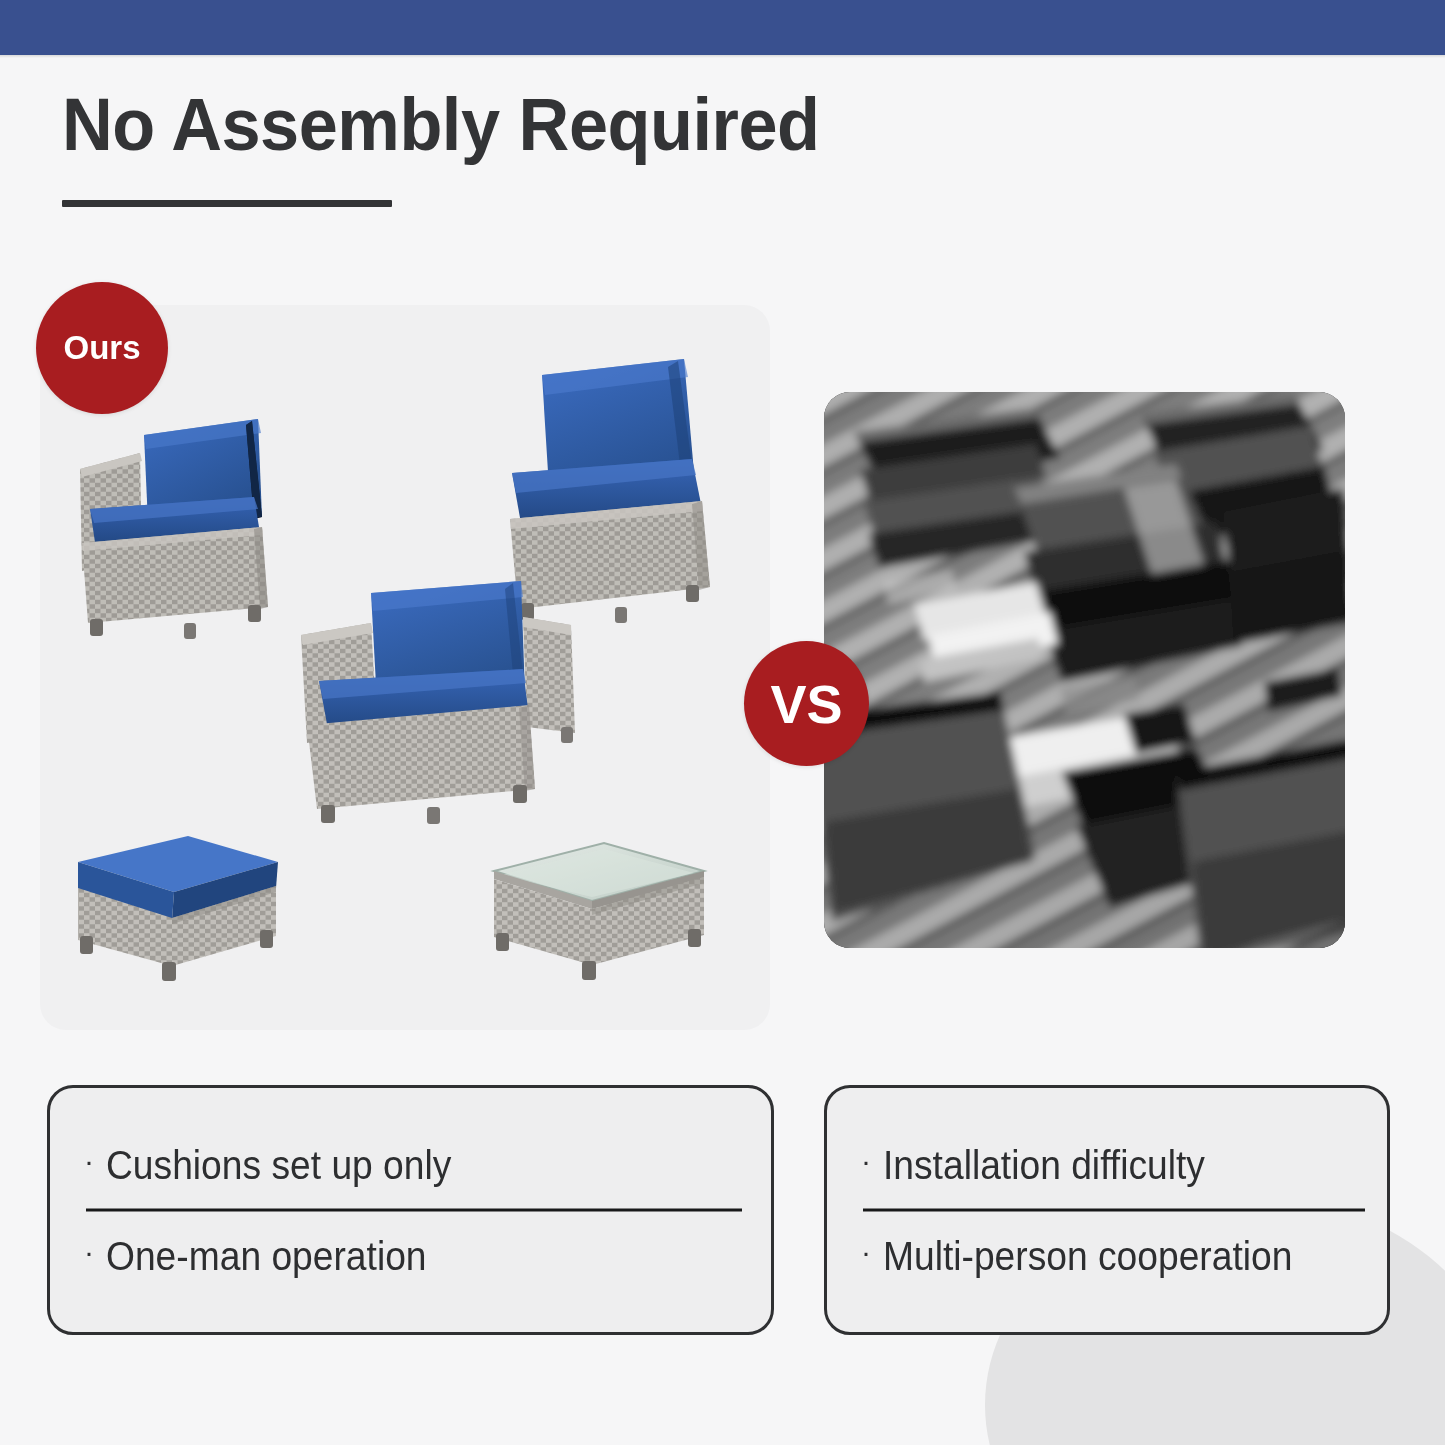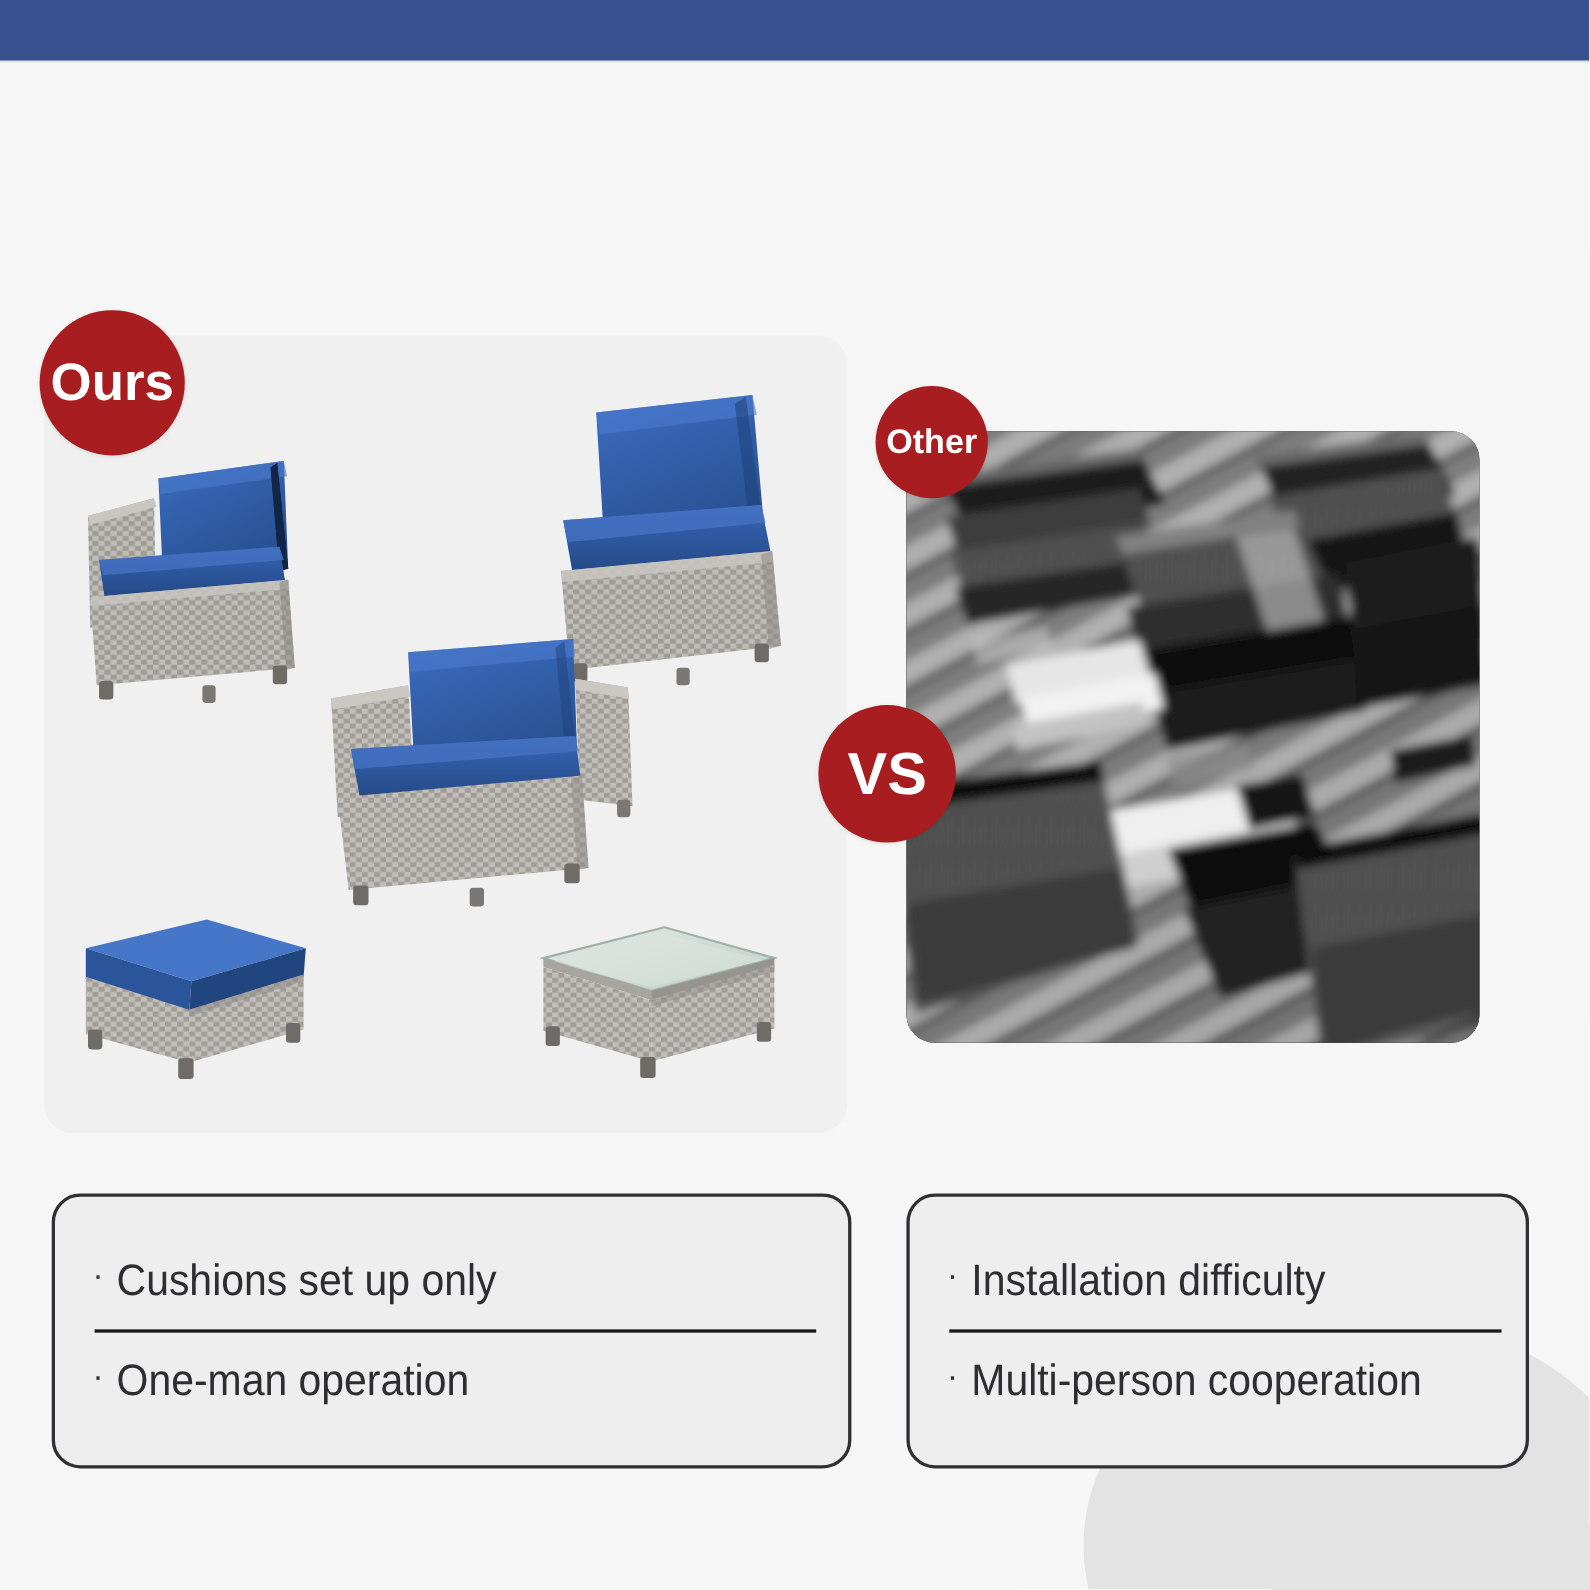--- a/index.html
+++ b/index.html
@@ -87,21 +87,21 @@
     align-items: center;
     justify-content: center;
     font-family: "Liberation Sans Narrow", "Liberation Sans", sans-serif;
     font-weight: 700;
     z-index: 30;
     box-shadow: 0 1px 4px rgba(0,0,0,0.10);
   }
   .badge-ours {
     left: 36px; top: 282px;
     width: 132px; height: 132px;
-    font-size: 48px;
+    font-size: 33px;
     text-align: right;
   }
   .badge-other {
     left: 796px; top: 351px;
     width: 102px; height: 102px;
     font-size: 31px;
   }
   .badge-vs {
     left: 744px; top: 641px;
     width: 125px; height: 125px;
@@ -166,20 +166,24 @@
 </head>
 <body>
 
 <div id="page">
 
   <div class="top-bar"></div>
   <div class="top-bar-shadow"></div>
 
   <div class="corner-blob"></div>
 
+  <div class="headline-wrap">
+    <div class="headline">No Assembly Required</div>
+    <div class="headline-rule"></div>
+  </div>
 
   <div class="panel-ours">
 
     <div class="furn" style="left:22px; top:52px;">
       <svg width="300" height="300" viewBox="0 0 300 300">
         <defs>
           <linearGradient id="wkA" x1="0" y1="0" x2="0" y2="1">
             <stop offset="0" stop-color="#c2bfba"></stop>
             <stop offset="0.5" stop-color="#a8a5a0"></stop>
             <stop offset="1" stop-color="#918e89"></stop>
@@ -469,23 +473,20 @@
         </g>
       </g>
 
       <rect width="521" height="556" fill="none"></rect>
     </svg>
   </div>
 
   <div class="badge badge-ours">
     <span>Ours</span>
   </div>
-  <div class="badge badge-other">
-    <span>Other</span>
-  </div>
   <div class="badge badge-vs">
     <span>VS</span>
   </div>
 
   <div class="bullet-box box-left">
     <div class="bullet-inner">
       <div class="bullet-row">
         <span class="bullet-dot">·</span>
         <span class="bullet-text">Cushions set up only</span>
       </div>

